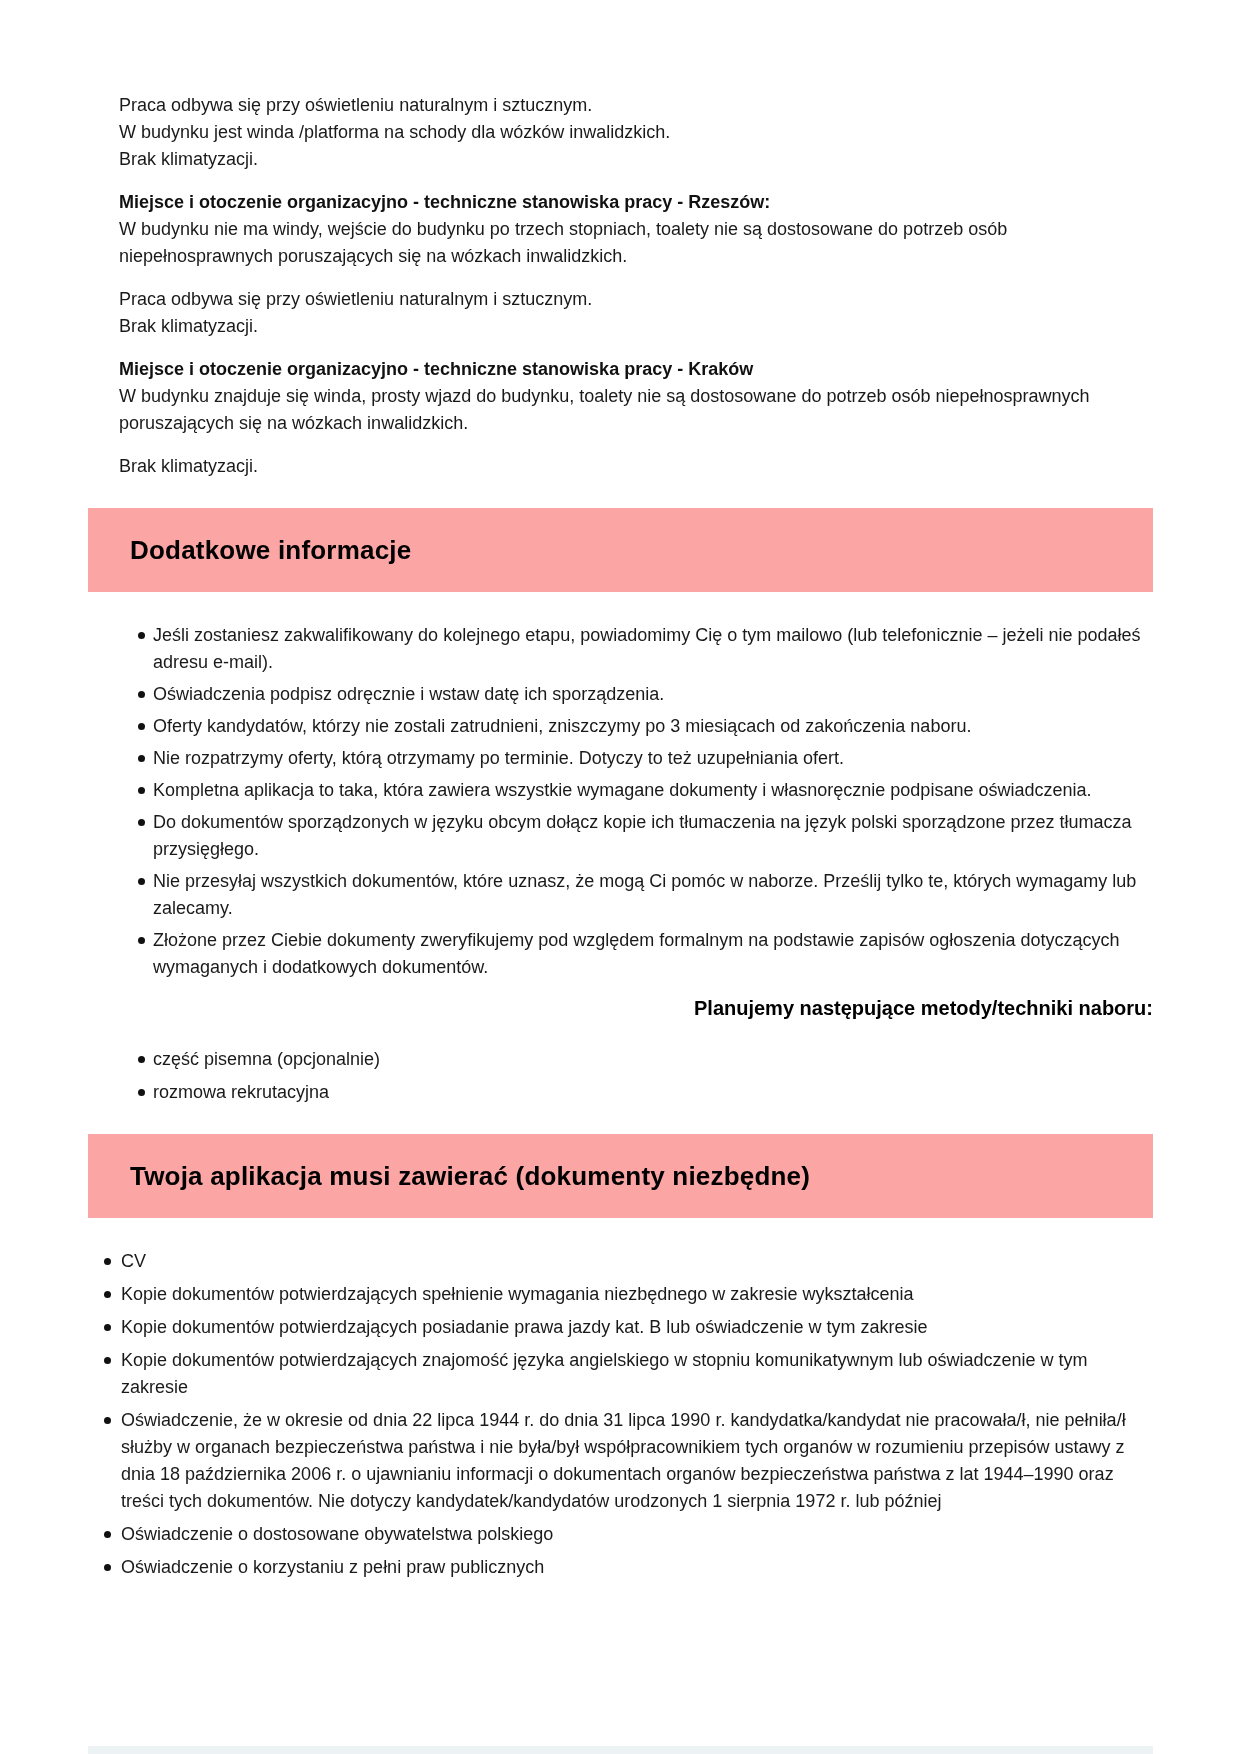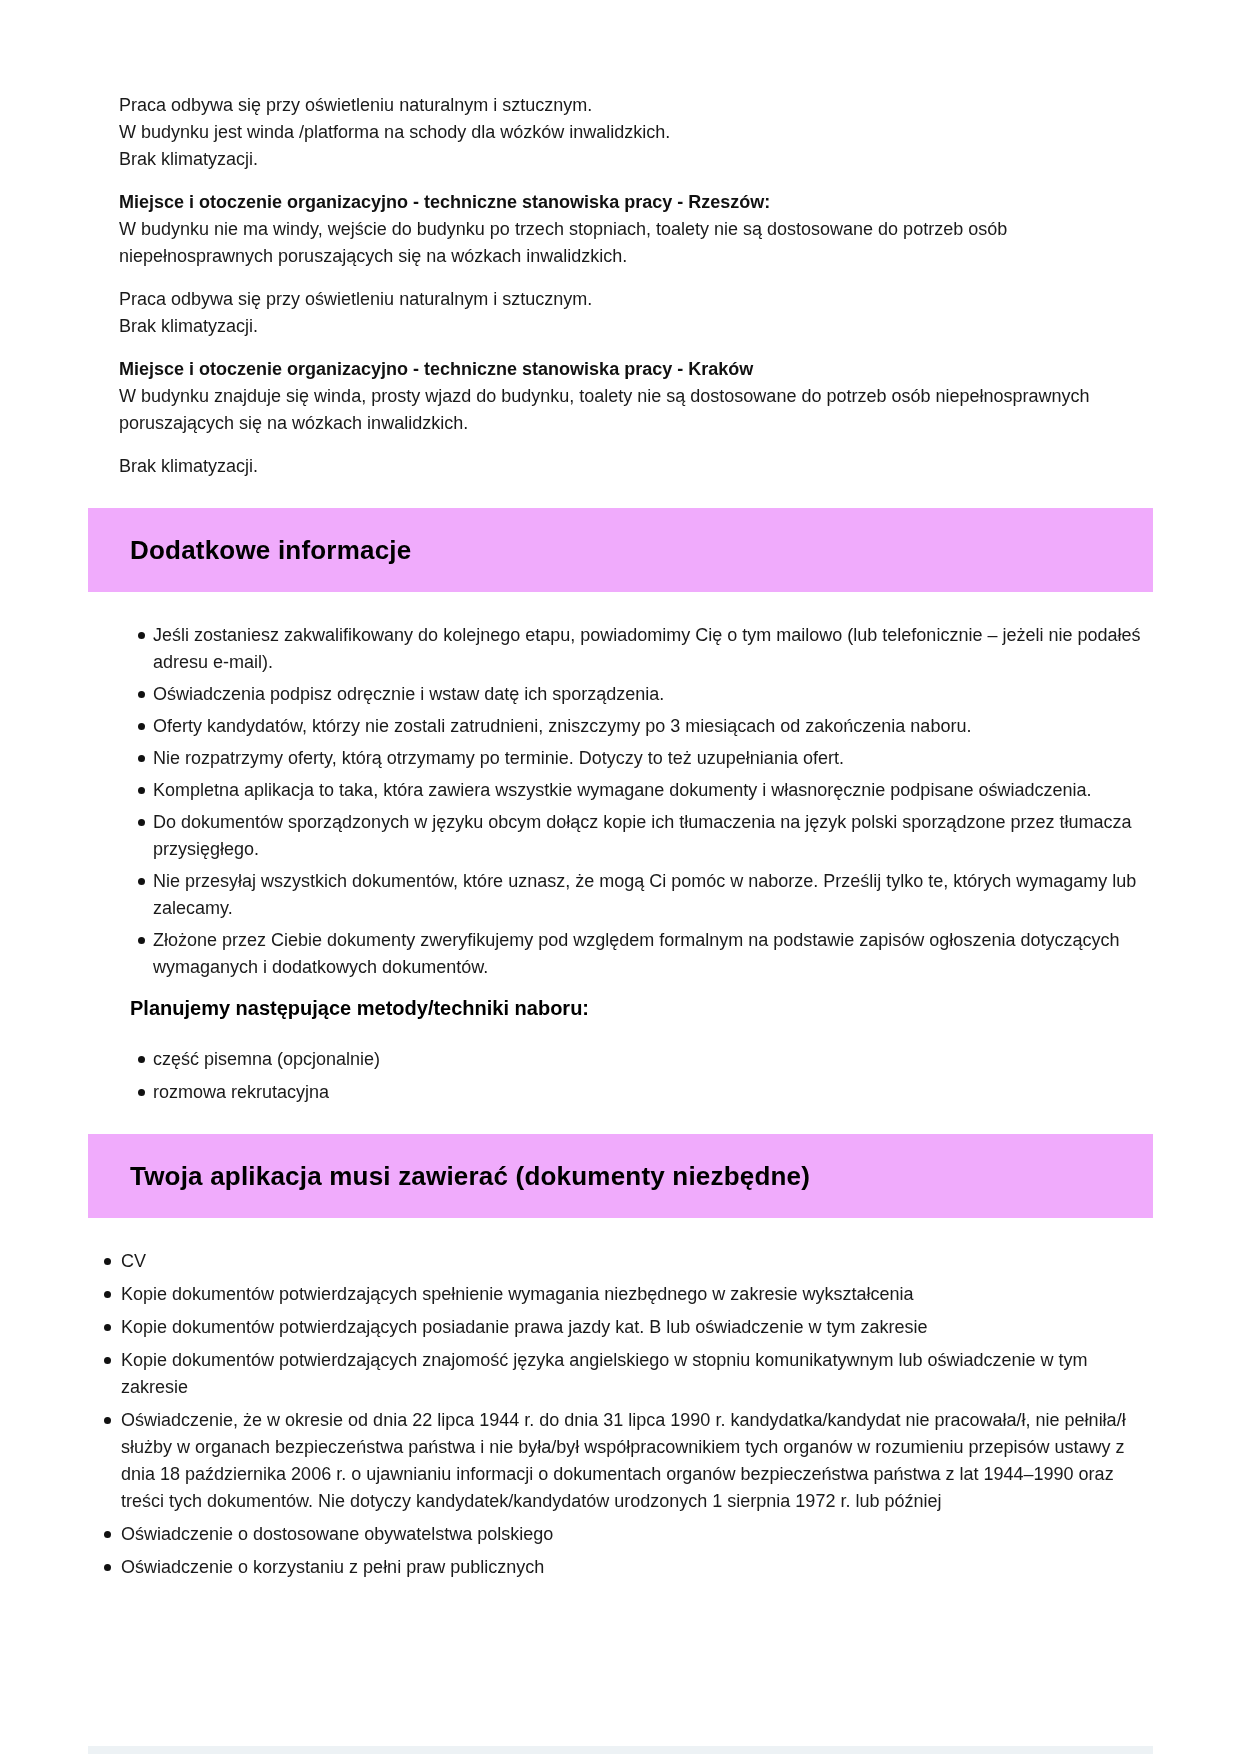--- a/index.html
+++ b/index.html
@@ -27,21 +27,21 @@
   
   .intro { padding-left: 31px; }
   .block { margin-bottom: 16px; }
   .block:last-child { margin-bottom: 0; }
   .block-heading { font-weight: bold; color: #111111; }
   .block-heading:empty { display: none; }
   .line { min-height: 27px; }
 
   
   .section-box {
-    background: #f0abfc;
+    background: #fca5a5;
     margin-top: 28px;
     padding: 25px 20px 25px 42px;
   }
   .section-title {
     margin: 0;
     font-size: 26px;
     line-height: 34px;
     font-weight: bold;
     color: #000000;
     letter-spacing: 0.2px;
@@ -76,20 +76,21 @@
 
   ul.methods { margin-top: 24px; }
   ul.methods li { margin-bottom: 6px; }
 
   .sub-heading {
     margin: 14px 0 0 42px;
     font-size: 20px;
     line-height: 27px;
     font-weight: bold;
     color: #000000;
+    text-align: right;
   }
 
   
   .bottom-strip {
     position: absolute;
     left: 88px;
     bottom: 0;
     width: 1065px;
     height: 8px;
     background: #edf2f5;

